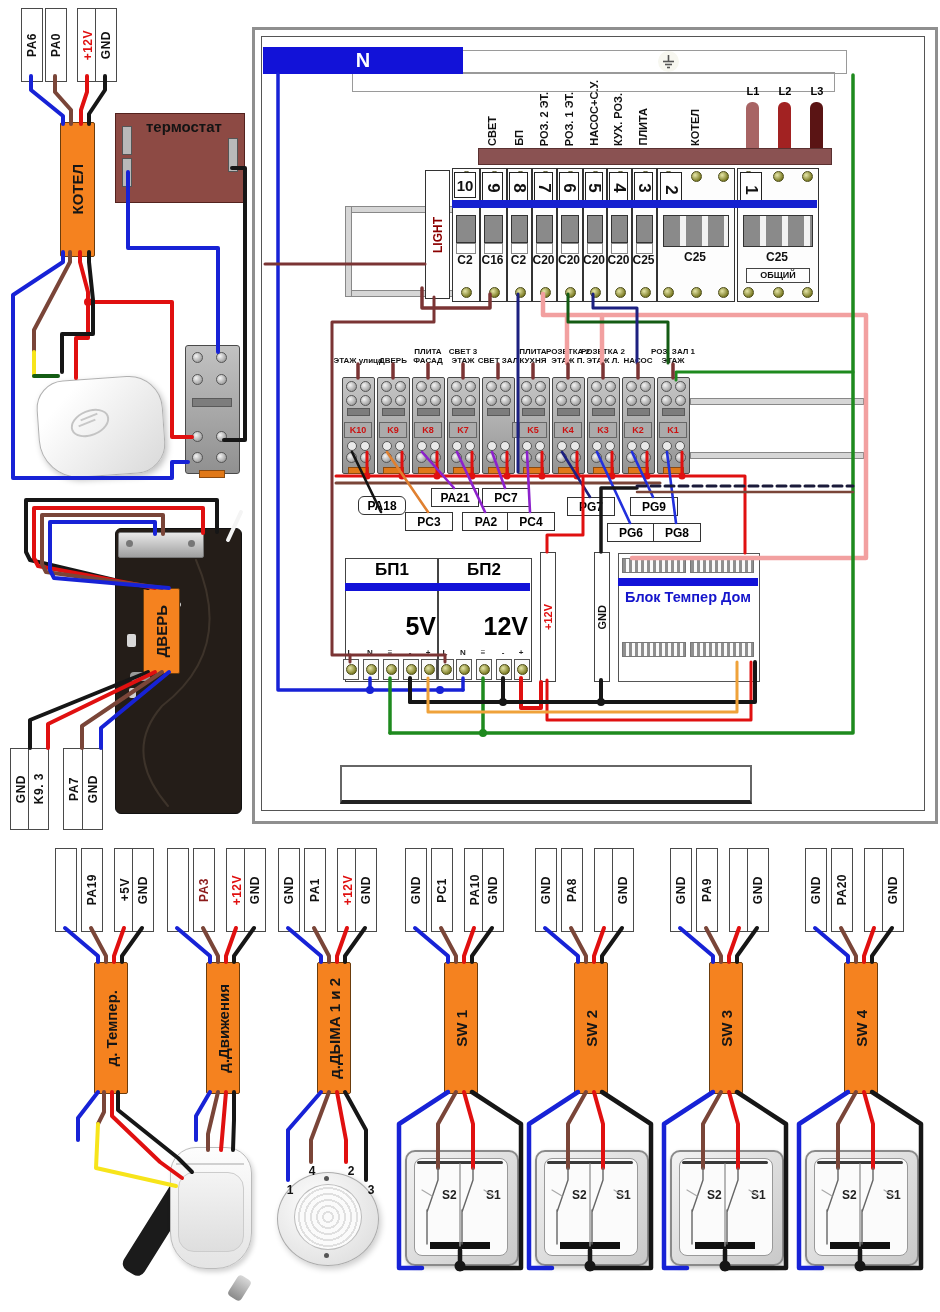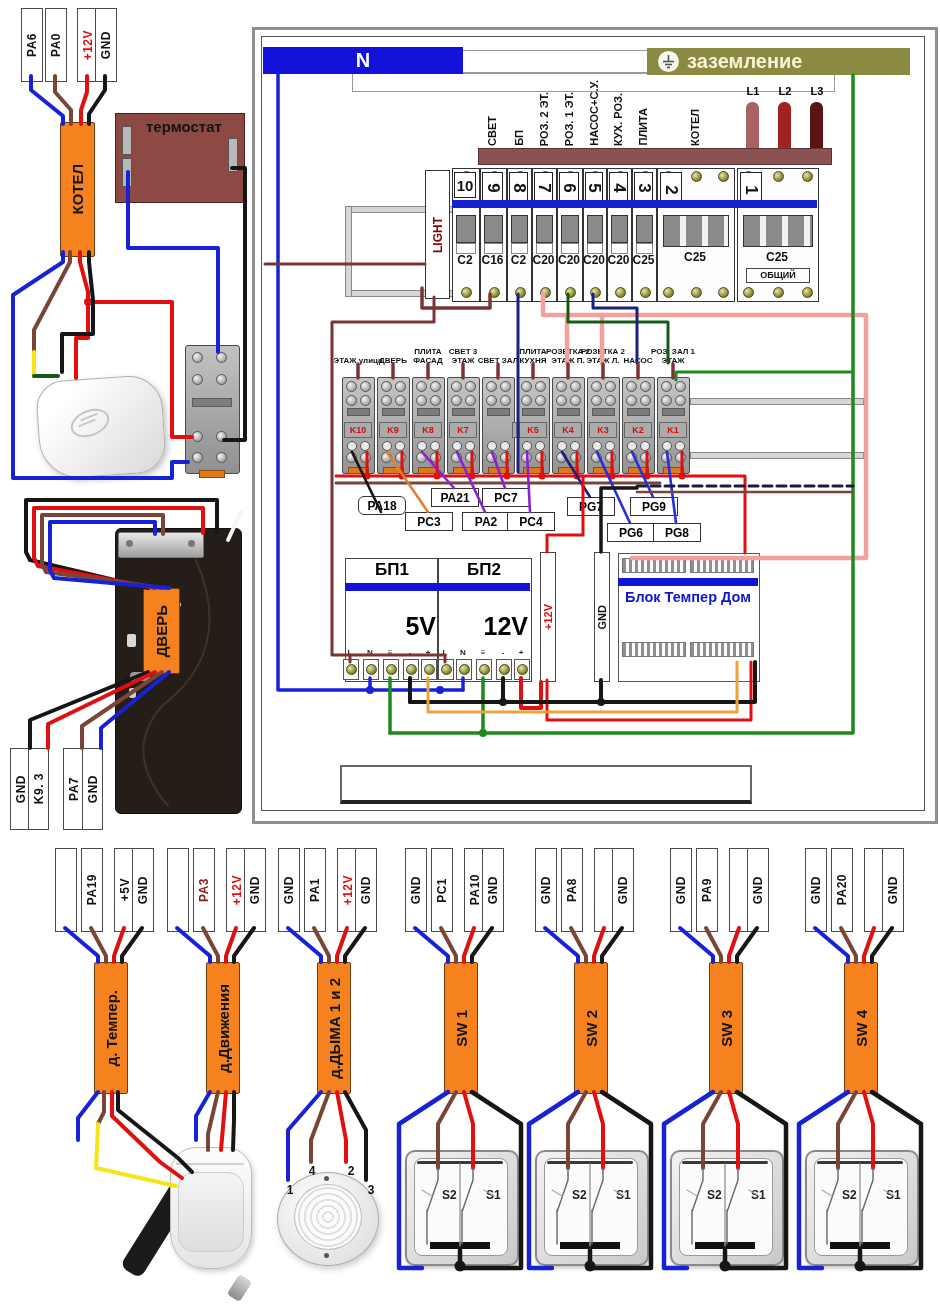--- a/index.html
+++ b/index.html
@@ -27,23 +27,20 @@
 </head>
 <body>
 
 <div id="scene">
   <div style="position: absolute; left: 252px; top: 27px; width: 680px; height: 791px; border: 3px solid rgb(143, 143, 143); background: rgb(255, 255, 255);"></div>
     <div style="position: absolute; left: 261px; top: 36px; width: 662px; height: 773px; border: 1.5px solid rgb(85, 85, 85);"></div>
     <div style="position: absolute; left: 340px; top: 50px; width: 505px; height: 22px; border: 1px solid rgb(154, 154, 154);"></div>
     <div style="position: absolute; left: 352px; top: 72px; width: 481px; height: 18px; border: 1px solid rgb(154, 154, 154);"></div>
     <div style="position: absolute; left: 263px; top: 47px; width: 200px; height: 27px; background: rgb(18, 18, 216); display: flex; align-items: center; justify-content: center;">
       <span style="font: bold 20px &quot;Liberation Sans&quot;, sans-serif; color: rgb(255, 255, 255);">N</span>
-    </div>
-    <div style="position: absolute; left: 647px; top: 48px; width: 263px; height: 27px; background: rgb(138, 138, 66); display: flex; align-items: center;">
-      <span style="font: bold 20px &quot;Liberation Sans&quot;, sans-serif; color: rgb(247, 243, 215); margin-left: 40px;">заземление</span>
     </div>
     <div style="position: absolute; left: 658px; top: 51px; width: 21px; height: 21px; border-radius: 50%; background: rgb(247, 247, 240); z-index: 2;"><svg width="21" height="21" viewBox="0 0 21 21">
         <g stroke="#555" stroke-width="1.6" fill="none">
           <line x1="10.5" y1="4" x2="10.5" y2="10"></line>
           <line x1="5" y1="10.5" x2="16" y2="10.5"></line>
           <line x1="7" y1="13.5" x2="14" y2="13.5"></line>
           <line x1="9" y1="16.5" x2="12" y2="16.5"></line>
         </g>
       </svg></div>
     <div style="position: absolute; left: 740px; top: 85px; width: 26px; height: 14px; text-align: center; font: bold 11px &quot;Liberation Sans&quot;, sans-serif;"><span>L1</span></div>

